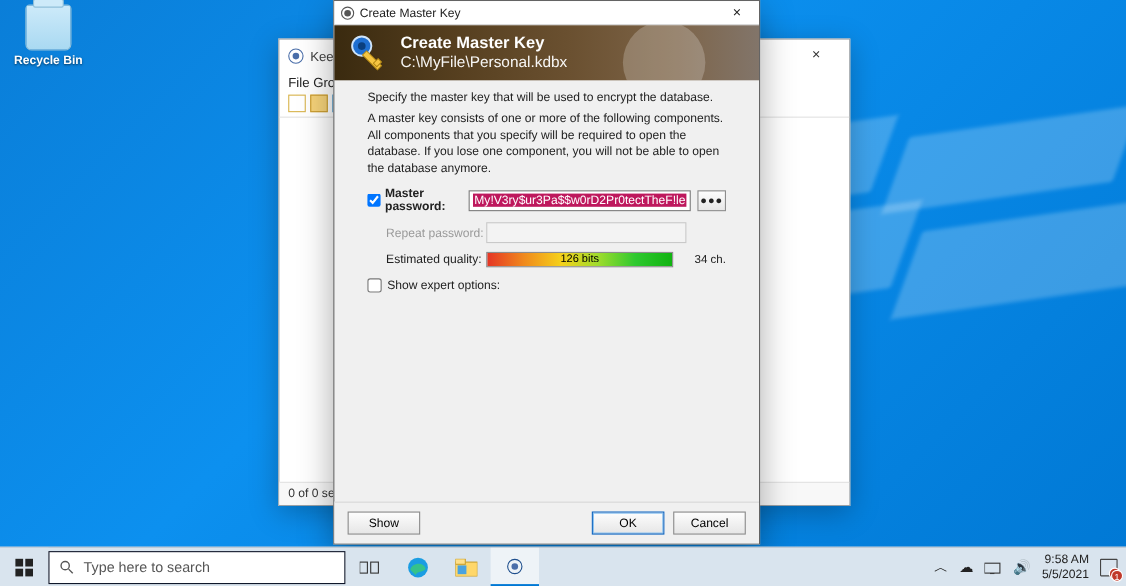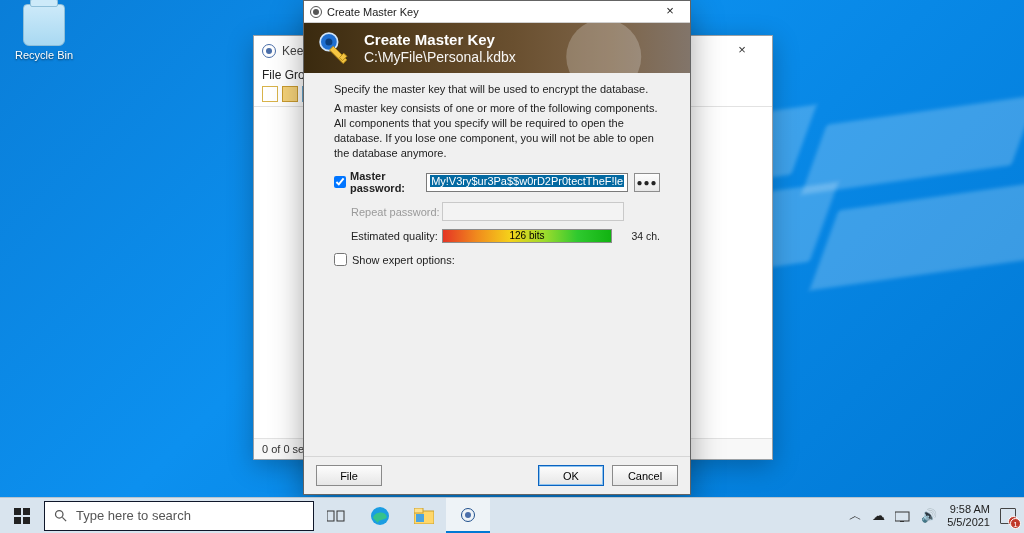--- a/index.html
+++ b/index.html
@@ -4,21 +4,21 @@
 <style>
   * { box-sizing: border-box; margin: 0; padding: 0; font-family: "Segoe UI", Tahoma, sans-serif; }
   html, body { width: 1024px; height: 533px; overflow: hidden; }
   body { background: linear-gradient(135deg, #0a7ed8 0%, #0c90ef 40%, #0078d4 100%); position: relative; }
 
   
   .beams { position: absolute; right: 0; top: 0; width: 520px; height: 420px; pointer-events: none; }
   .beam { position: absolute; background: rgba(255,255,255,0.22); filter: blur(2px); }
 
   
-  .desktop-icon { position: absolute; top: 4px; left: 10px; width: 68px; text-align: center; color: #fff; font-size: 11px; }
+  .desktop-icon { position: absolute; top: 4px; left: 10px; width: 68px; text-align: center; color: #fff; font-size: 11px; font-weight: bold; }
   .desktop-icon .bin { width: 42px; height: 42px; margin: 0 auto 3px; background: linear-gradient(#cdeaf9,#a9d9f2); border-radius: 4px 4px 6px 6px; border: 1px solid #8fbfd9; position: relative; }
   .desktop-icon .bin::before { content: ""; position: absolute; top: -6px; left: 6px; right: 6px; height: 6px; background: #cdeaf9; border: 1px solid #8fbfd9; border-radius: 2px; }
   .desktop-icon span { text-shadow: 0 1px 2px rgba(0,0,0,.6); }
 
   
   .keepass-bg {
     position: absolute; left: 253px; top: 35px; width: 520px; height: 425px;
     background: #fff; border: 1px solid #9aa0a5; box-shadow: 0 6px 24px rgba(0,0,0,.25);
   }
   .keepass-bg .titlebar { height: 30px; display: flex; align-items: center; justify-content: space-between; padding: 0 8px; font-size: 12px; color: #444; }
@@ -62,21 +62,21 @@
 
   .row { display:flex; align-items:center; margin-bottom:8px; }
   .row .lbl { width:108px; display:flex; align-items:center; gap:4px; }
   .row .lbl.disabled { color:#9a9a9a; }
   .row .lbl input[type=checkbox]{ width:12px; height:12px; }
 
   .pw-input {
     flex:1; height:19px; border:1px solid #7a7a7a; background:#fff; font-family: Consolas, monospace;
     font-size:11px; padding:1px 3px; color:#000;
   }
-  .pw-input .sel { background:#0369a1; color:#fff; padding:0 1px; }
+  .pw-input .sel { background:#be185d; color:#fff; padding:0 1px; }
   .pw-repeat { flex:1; height:19px; border:1px solid #c9c9c9; background:#f3f3f3; }
 
   .reveal-btn {
     width:30px; height:19px; margin-left:6px; border:1px solid #8d8d8d; background:linear-gradient(#fdfdfd,#e7e7e7);
     display:flex; align-items:center; justify-content:center; font-size:10px; letter-spacing:1px;
   }
 
   .quality-row .lbl { width:108px; }
   .quality-bar { flex:1; height:14px; border:1px solid #8c8c8c; position:relative;
     background:linear-gradient(90deg,#e53525 0%, #f08a1d 20%, #f5d11a 40%, #9fdc2d 60%, #2fc92f 80%, #11b311 100%);
@@ -215,21 +215,21 @@
 
     <div class="expert-row">
       <label>
         <input type="checkbox" style="">
         <span>Show expert options:</span>
       </label>
     </div>
   </div>
 
   <div class="dlg-buttons">
-    <div class="btn">File</div>
+    <div class="btn">Show</div>
     <div class="spacer"></div>
     <div class="btn default">OK</div>
     <div class="btn">Cancel</div>
   </div>
 </div>
 
 <div class="taskbar">
   <div class="start">
     <div class="win">
         <span></span>

